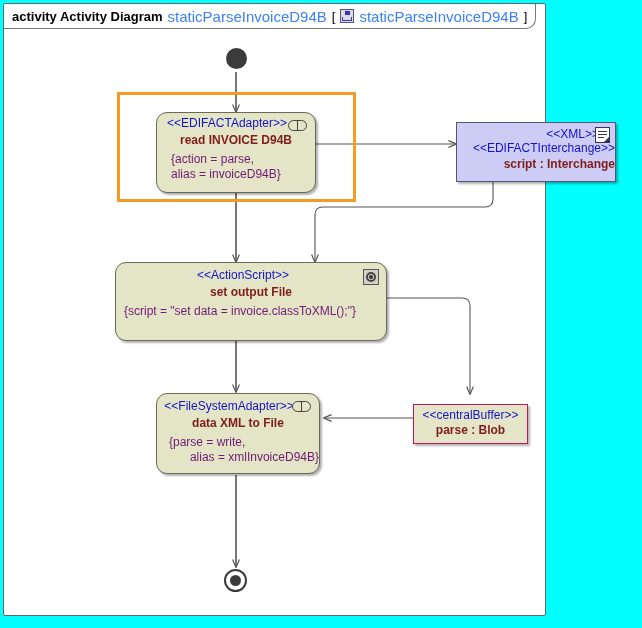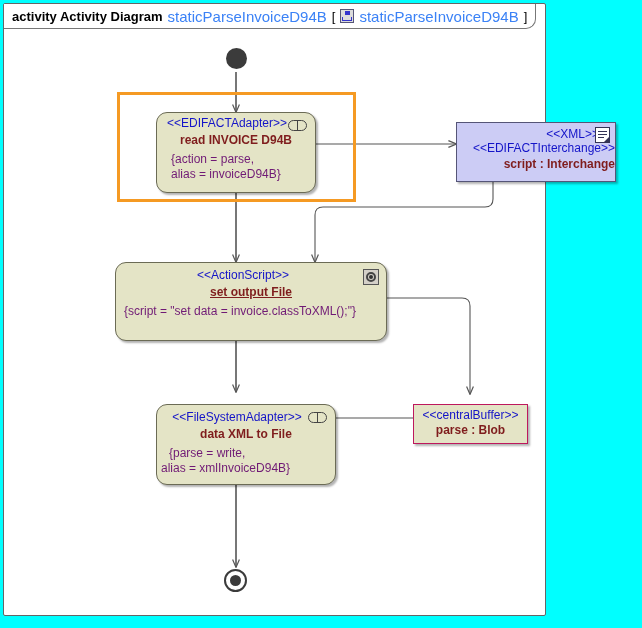--- a/index.html
+++ b/index.html
@@ -336,30 +336,30 @@
             <span class="l3"></span>
             <span class="corner"></span>
         </div>
         <div class="stereo">&lt;&lt;EDIFACTInterchange&gt;&gt;</div>
         <div class="nodename" style="margin-top:2px;">script : Interchange</div>
       </div>
 
       <div class="node action-node" style="left:98px; top:258px; width:272px; height:79px;margin-left:13px;">
         <div class="stereo" style="margin-top:5px; padding-right:16px;">&lt;&lt;ActionScript&gt;&gt;</div>
         <div class="script-icon" style="right:7px; top:6px;"></div>
-        <div class="nodename" style="margin-top:3px;text-decoration:underline;">set output File</div>
+        <div class="nodename" style="margin-top:3px;">set output File</div>
         <div class="props" style="margin-top:4px; padding-left:8px;">{script = "set data = invoice.classToXML();"}</div>
       </div>
 
-      <div class="node action-node" style="left:152px; top:400px; width:180px; height:81px;">
+      <div class="node action-node" style="left:152px; top:389px; width:164px; height:81px;">
         <div class="stereo" style="margin-top:5px; padding-right:18px;">&lt;&lt;FileSystemAdapter&gt;&gt;</div>
         <div class="port-icon" style="right:8px; top:7px;"></div>
         <div class="nodename" style="margin-top:3px;">data XML to File</div>
         <div class="props" style="margin-top:4px; padding-left:12px;">{parse = write,</div>
-        <div class="props" style="padding-left:4px;">alias = xmlInvoiceD94B}</div>
+        <div class="props" style="padding-left:4px;text-align:right;">alias = xmlInvoiceD94B}</div>
       </div>
 
       <div class="node buffer-node" style="left:409px; top:400px; width:115px; height:40px;">
         <div class="stereo" style="margin-top:3px;">&lt;&lt;centralBuffer&gt;&gt;</div>
         <div class="nodename" style="margin-top:1px;">parse : Blob</div>
       </div>
 
       <div class="final-node" style="left:220px; top:565px;"></div>
 
     </div>

